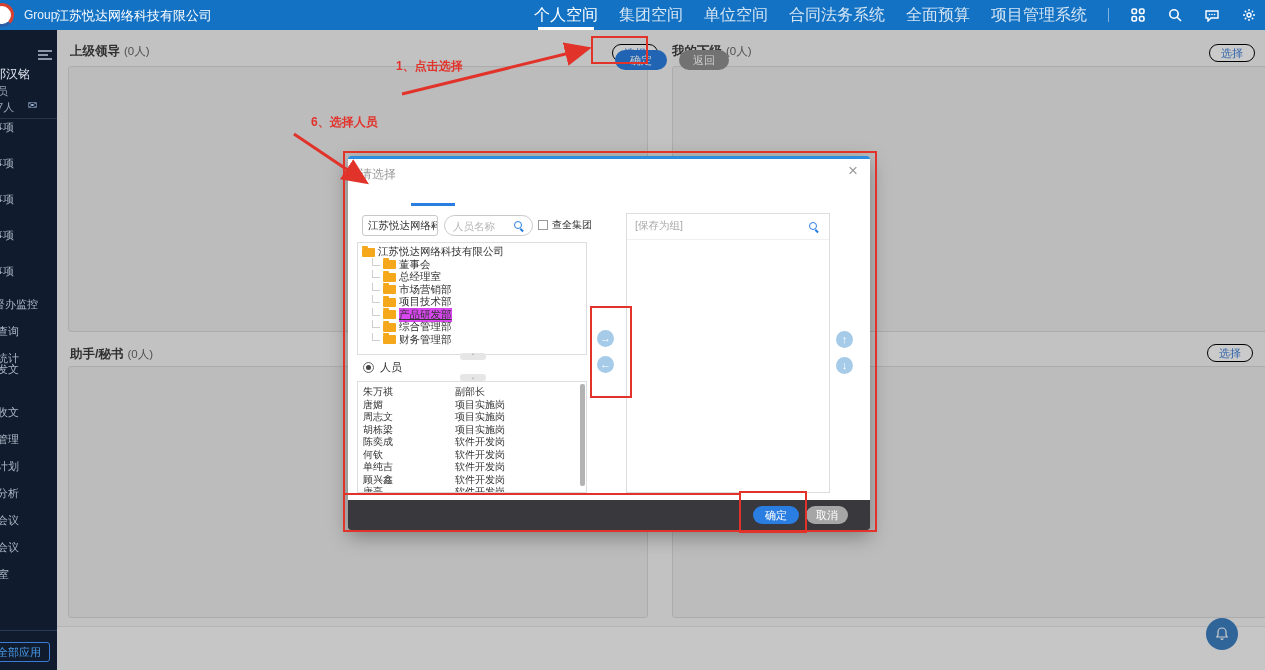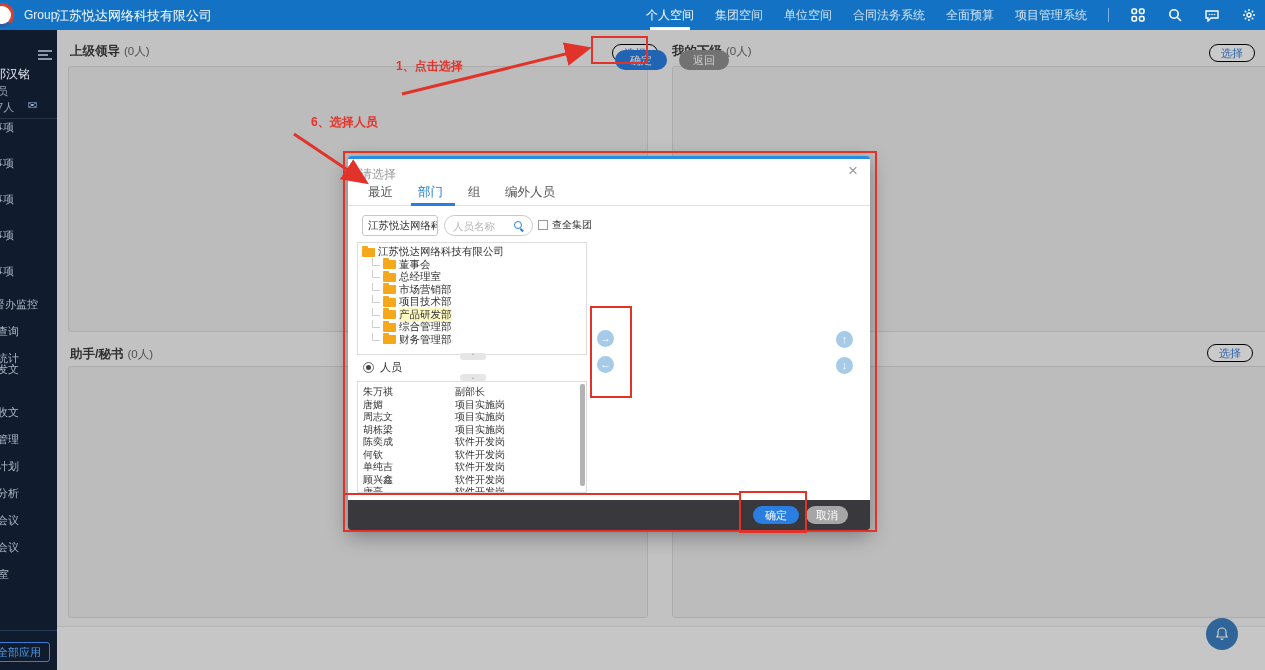--- a/index.html
+++ b/index.html
@@ -6,21 +6,21 @@
   body { font-family:"Liberation Sans","DejaVu Sans",sans-serif; background:#e9e9e9; }
   .screen { position:relative; width:1265px; height:670px; overflow:hidden; background:#f3f3f3; }
 
   
   .topbar { position:absolute; left:0; top:0; width:1265px; height:30px; background:#1372c4; z-index:30; }
   .logo { position:absolute; left:-10px; top:3px; width:24px; height:24px; border-radius:50%;
           border:3px solid #d8402f; border-left-color:#2b5ea8; border-bottom-color:#2b5ea8; background:#fff; }
   .brand { position:absolute; left:24px; top:8px; color:#eaf2fb; font-size:12px; }
   .company { position:absolute; left:56px; top:7px; color:#ffffff; font-size:13px; }
   .topnav { position:absolute; right:8px; top:0; height:30px; display:flex; align-items:center; gap:21px; }
-  .topnav .nav-item { color:rgba(255,255,255,.82); font-size:12px; height:30px; line-height:30px; position:relative; cursor:pointer; }
+  .topnav .nav-item { color:rgba(255,255,255,.82); font-size:16px; height:30px; line-height:30px; position:relative; cursor:pointer; }
   .topnav .nav-item.active { color:#fff; }
   .topnav .nav-item.active::after { content:""; position:absolute; left:4px; right:4px; bottom:0; height:3px; background:#fff; }
   .nav-divider { width:1px; height:14px; background:rgba(255,255,255,.45); }
   .top-icon { width:16px; height:16px; display:flex; align-items:center; justify-content:center; cursor:pointer; }
   .top-icon svg { display:block; }
 
   
   .sidebar { position:absolute; left:0; top:30px; width:57px; height:640px; background:#101b2d; z-index:25; color:#b9c2d0; }
   .collapse { position:absolute; right:5px; top:20px; width:14px; height:12px; cursor:pointer; }
   .collapse i { display:block; height:2px; background:#8d97a8; margin-bottom:2px; }
@@ -76,21 +76,21 @@
   .mag::after { content:""; position:absolute; left:7px; top:7px; width:4px; height:1.5px; background:#2a7de1; transform:rotate(45deg); transform-origin:0 0; }
   .chk { position:absolute; left:181px; top:7px; width:10px; height:10px; border:1px solid #999; background:#fff; cursor:pointer; }
   .chk-label { position:absolute; left:195px; top:5px; font-size:10px; color:#333; white-space:nowrap; }
 
   .tree-box { position:absolute; left:0; top:29px; width:230px; height:113px; border:1px solid #ddd; background:#fff; overflow:hidden; padding:3px 0 0 4px; }
   .trow { display:flex; align-items:center; height:12.5px; font-size:10.5px; color:#333; gap:3px; white-space:nowrap; cursor:pointer; }
   .trow.child { padding-left:10px; }
   .elbow { width:8px; height:8px; border-left:1px solid #cfcfcf; border-bottom:1px solid #cfcfcf; margin-top:-6px; flex:none; }
   .folder { width:13px; height:9px; background:#f5a81c; border-radius:1px; position:relative; flex:none; }
   .folder::before { content:""; position:absolute; top:-2px; left:0; width:6px; height:2px; background:#f5a81c; border-radius:1px 1px 0 0; }
-  .trow .sel { background:#fef9c3; }
+  .trow .sel { background:#d946ef;text-decoration:underline; }
   .handle { position:absolute; left:103px; width:26px; height:7px; background:#e6e6e6; border-radius:3px; font-size:6px; color:#999;
             line-height:6px; text-align:center; cursor:pointer; }
   .radio-row { position:absolute; left:6px; top:146px; height:16px; display:flex; align-items:center; gap:6px; }
   .radio { width:11px; height:11px; border:1px solid #666; border-radius:50%; position:relative; cursor:pointer; }
   .radio::after { content:""; position:absolute; left:2px; top:2px; width:5px; height:5px; border-radius:50%; background:#444; }
   .radio-label { font-size:11px; color:#333; }
   .list-box { position:absolute; left:0; top:168px; width:230px; height:112px; border:1px solid #ddd; background:#fff; overflow:hidden; padding-top:3px; }
   .prow { display:flex; height:12.5px; font-size:10px; color:#333; padding-left:5px; cursor:pointer; }
   .prow .pname { width:92px; flex:none; }
   .list-scroll { position:absolute; right:1px; top:2px; width:5px; height:102px; background:#b3b3b3; border-radius:2px; cursor:pointer; }
@@ -236,26 +236,20 @@
     </div>
   </div>
 
   <div class="overlay"></div>
 
   <div class="modal">
     <div class="modal-topline"></div>
     <div class="modal-title">请选择</div>
     <div class="modal-close">×</div>
 
-    <div class="tabs">
-      <div class="tab" style="left:20px;">最近</div>
-      <div class="tab active" style="left:70px;">部门</div>
-      <div class="tab" style="left:120px;">组</div>
-      <div class="tab" style="left:157px;">编外人员</div>
-    </div>
     <div class="tab-underline"></div>
 
     <div class="lpane">
       <div class="dropdown">江苏悦达网络科..</div>
       <div class="dd-caret" style="left:73px; top:4px; position:absolute;">▼</div>
       <div class="search-pill">
         <input placeholder="人员名称" style="">
         <span class="mag" style="right:8px; top:5px;"></span>
       </div>
       <div class="chk"></div>
@@ -347,20 +341,26 @@
             <span class="pname">唐亮</span>
             <span>软件开发岗</span>
           </div>
         <div class="list-scroll"></div>
       </div>
     </div>
 
     <div class="circle-btn" style="left:249px; top:174px;">→</div>
     <div class="circle-btn" style="left:249px; top:200px;">←</div>
 
+    <div class="rpane">
+      <div class="rpane-header">
+        <input placeholder="[保存为组]" style="">
+        <span class="mag" style="right:10px; top:8px;"></span>
+      </div>
+    </div>
 
     <div class="circle-btn" style="left:488px; top:175px;">↑</div>
     <div class="circle-btn" style="left:488px; top:201px;">↓</div>
 
     <div class="modal-footer">
       <div class="mf-btn mf-confirm">确定</div>
       <div class="mf-btn mf-cancel">取消</div>
     </div>
   </div>
 

